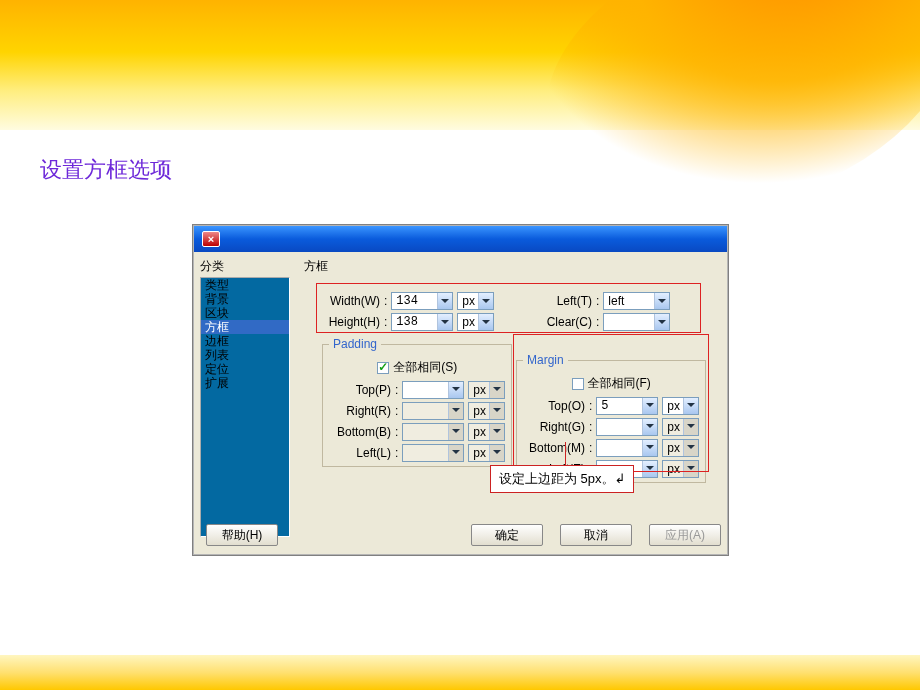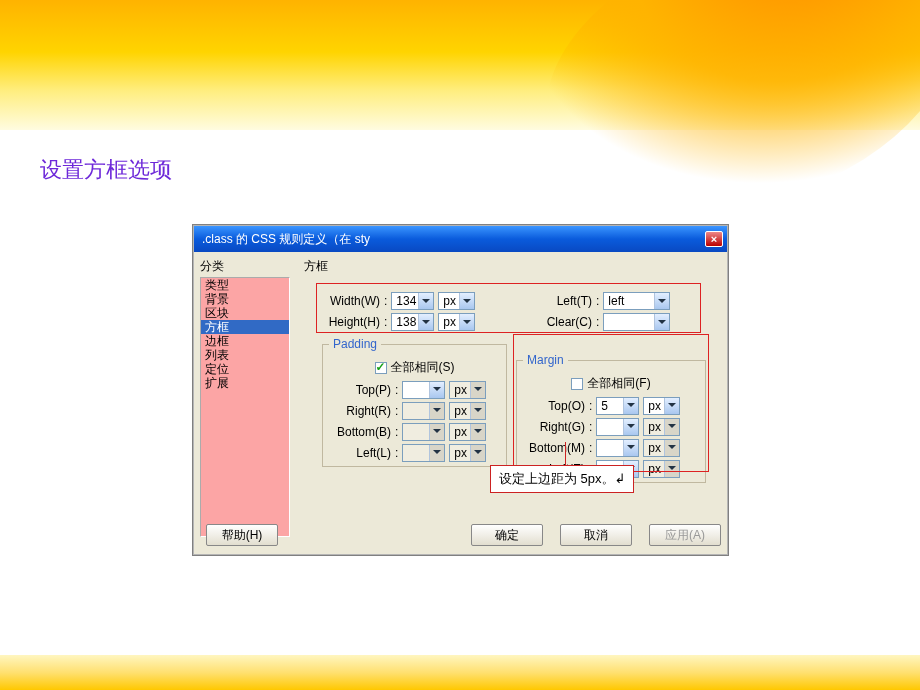--- a/index.html
+++ b/index.html
@@ -27,41 +27,41 @@
   .titlebar .ttl { flex: 1; white-space: nowrap; overflow: hidden; }
   .titlebar .close { width: 18px; height: 16px; border: 1px solid #fff;
     background: linear-gradient(180deg,#e88,#b00);
     display: flex; align-items: center; justify-content: center; font-weight: bold;
     border-radius: 2px; font-size: 11px; }
 
   .dialog-body { display: flex; height: calc(100% - 26px - 36px); padding: 6px; gap: 14px; }
 
   .cat-col { width: 90px; }
   .cat-col .lbl { font-size: 12px; margin-bottom: 2px; }
-  .cat-list { border: 1px inset #fff; background: #fca5a5; height: 260px; overflow: hidden; }
+  .cat-list { border: 1px inset #fff; background: #0369a1; height: 260px; overflow: hidden; }
   .cat-item { padding: 0 4px; font-size: 12px; line-height: 14px; white-space: nowrap; }
   .cat-item.selected { background: #316ac5; color: #fff; }
 
   .main-col { flex: 1; position: relative; }
   .main-col > .lbl { font-size: 12px; margin-bottom: 2px; }
 
   .content-area { position: relative; border: 0; height: 255px; }
 
   fieldset { border: 1px solid #c0b8a0; padding: 8px 6px 6px 6px; position: absolute; }
   legend { font-size: 12px; padding: 0 4px; color: #36c; background: #ece9d8; }
 
   .row { display: flex; align-items: center; gap: 4px; margin: 3px 0; height: 18px; }
   .row label.lab { width: 58px; text-align: right; font-size: 12px; }
   .row label.lab2 { width: 62px; text-align: right; font-size: 12px; }
   .combo { height: 18px; display: inline-flex; border: 1px solid #7b9ebd; background: #fff; }
   .combo .v { padding: 1px 4px; font-size: 12px; min-width: 10px; }
   .combo .arr { width: 15px; background: linear-gradient(#e3efff,#a9c7ef);
     display: flex; align-items: center; justify-content: center; border-left: 1px solid #b0c4de; }
   .combo .arr::after { content: ""; border: 4px solid transparent; border-top-color: #234; margin-top: 3px; }
-  .combo.wide .v { width: 26px; }
+  .combo.wide .v { width: 45px; font-family: Liberation Mono, monospace; }
   .combo.w30 .v { width: 20px; }
   .combo.w50 .v { width: 50px; }
   .combo.dis { background: #f0ede0; }
   .combo.dis .arr { background: #d8d5c8; }
 
   .chk { display: inline-flex; align-items: center; gap: 4px; font-size: 12px; }
   .chkbox { width: 12px; height: 12px; border: 1px solid #7b9ebd; background: #fff; position: relative; }
   .chkbox.checked::after { content: "✓"; position: absolute; top: -3px; left: 0; color: #16a016; font-size: 12px; font-weight: bold; }
 
   .hl-red { border: 1px solid #d22; position: absolute; pointer-events: none; }
@@ -83,21 +83,20 @@
 <div class="bg-top"></div>
 <div class="bg-swoosh"></div>
 <div class="bg-bottom"></div>
 
 <div class="slide-title">设置方框选项</div>
 
 <div class="annot" style="left:401px; top:237px;">宽度 134px，高度为 138px，左浮动。↲</div>
 
 <div class="dialog">
   <div class="titlebar">
-    <span class="ttl">.class 的 CSS 规则定义（在 sty</span>
     <span class="close">×</span>
   </div>
 
   <div class="dialog-body">
     <div class="cat-col">
       <div class="lbl">分类</div>
       <div class="cat-list">
         <div class="cat-item">类型</div>
         <div class="cat-item">背景</div>
         <div class="cat-item">区块</div>

